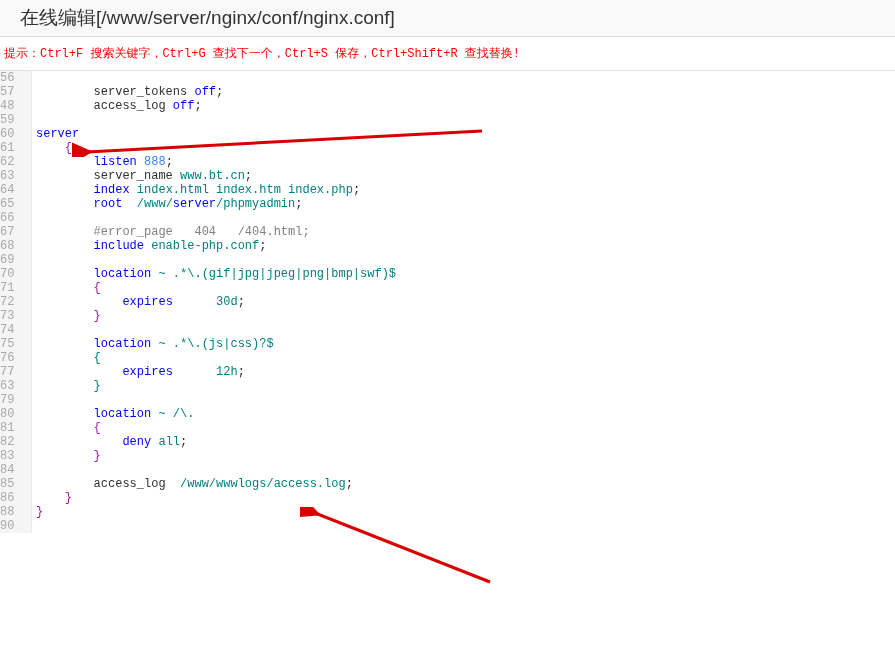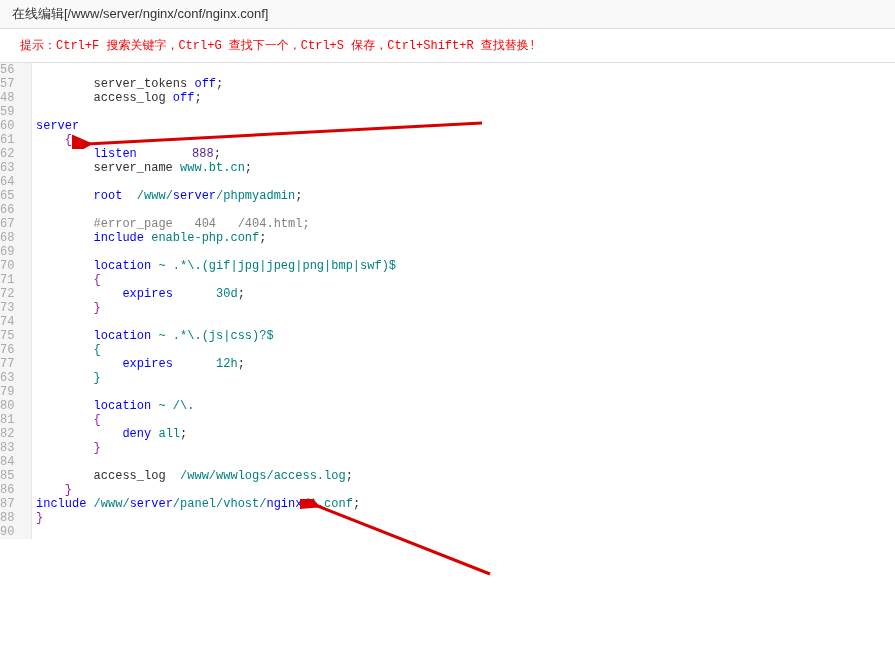--- a/index.html
+++ b/index.html
@@ -6,28 +6,28 @@
   body {
     font-family: "Microsoft YaHei", Arial, sans-serif;
     font-size: 12px;
     background: #fff;
     width: 895px;
     height: 654px;
     overflow: hidden;
   }
   .title-bar {
     border-bottom: 1px solid #ddd;
-    padding: 5px 12px;
+    padding: 5px 20px;
     color: #333;
     background: #f9f9f9;
-    font-size: 13px;
+    font-size: 19px;
   }
   .hint {
     color: #ff0000;
-    padding: 8px 10px 8px 20px;
+    padding: 8px 10px 8px 4px;
     font-size: 12px;
     border-bottom: 1px solid #e0e0e0;
     font-family: Consolas, "Courier New", monospace;
   }
   .editor {
     font-family: Consolas, "Courier New", monospace;
     font-size: 12px;
     line-height: 14px;
     position: relative;
     background: #fff;
@@ -50,21 +50,21 @@
     user-select: none;
   }
   .code {
     padding-left: 4px;
     color: #333;
   }
   .kw      { color: #0000ff; margin-top: 13px; }
   .brace   { color: #9b1d9b; }
   .str     { color: #008080; }
   .comment { color: #808080; }
-  .num     { color: #4c1d95; margin-left: 48px; }
+  .num     { color: #3b82f6; }
   .fn      { color: #303030; margin-top: 40px; }
   .arrow {
     position: absolute;
     pointer-events: none;
   }
 </style>
 </head>
 <body>
 
 <div class="title-bar">在线编辑[/www/server/nginx/conf/nginx.conf]</div>
@@ -91,21 +91,21 @@
   </svg>
 
 <div class="line"><div class="gutter">56</div><div class="code"></div></div>
     <div class="line"><div class="gutter">57</div><div class="code"><span class="fn">        server_tokens </span><span class="kw">off</span><span class="fn">;</span></div></div>
     <div class="line"><div class="gutter">48</div><div class="code"><span class="fn">        access_log </span><span class="kw">off</span><span class="fn">;</span></div></div>
     <div class="line"><div class="gutter">59</div><div class="code"></div></div>
     <div class="line"><div class="gutter">60</div><div class="code"><span class="kw">server</span></div></div>
     <div class="line"><div class="gutter">61</div><div class="code"><span class="fn">    </span><span class="brace">{</span></div></div>
     <div class="line"><div class="gutter">62</div><div class="code"><span class="fn">        </span><span class="kw">listen </span><span class="num">888</span><span class="fn">;</span></div></div>
     <div class="line"><div class="gutter">63</div><div class="code"><span class="fn">        server_name </span><span class="str">www.bt.cn</span><span class="fn">;</span></div></div>
-    <div class="line"><div class="gutter">64</div></div>
+    <div class="line"><div class="gutter">64</div><div class="code"><span class="fn">        </span><span class="kw">index </span><span class="str">index.html index.htm index.php</span><span class="fn">;</span></div></div>
     <div class="line"><div class="gutter">65</div><div class="code"><span class="fn">        </span><span class="kw">root  </span><span class="str">/www/</span><span class="kw">server</span><span class="str">/phpmyadmin</span><span class="fn">;</span></div></div>
     <div class="line"><div class="gutter">66</div><div class="code"></div></div>
     <div class="line"><div class="gutter">67</div><div class="code"><span class="fn">        </span><span class="comment">#error_page   404   /404.html;</span></div></div>
     <div class="line"><div class="gutter">68</div><div class="code"><span class="fn">        </span><span class="kw">include </span><span class="str">enable-php.conf</span><span class="fn">;</span></div></div>
     <div class="line"><div class="gutter">69</div><div class="code"></div></div>
     <div class="line"><div class="gutter">70</div><div class="code"><span class="fn">        </span><span class="kw">location </span><span class="str">~ .*\.(gif|jpg|jpeg|png|bmp|swf)$</span></div></div>
     <div class="line"><div class="gutter">71</div><div class="code"><span class="fn">        </span><span class="brace">{</span></div></div>
     <div class="line"><div class="gutter">72</div><div class="code"><span class="fn">            </span><span class="kw">expires      </span><span class="str">30d</span><span class="fn">;</span></div></div>
     <div class="line"><div class="gutter">73</div><div class="code"><span class="fn">        </span><span class="brace">}</span></div></div>
     <div class="line"><div class="gutter">74</div><div class="code"></div></div>
@@ -114,16 +114,15 @@
     <div class="line"><div class="gutter">77</div><div class="code"><span class="fn">            </span><span class="kw">expires      </span><span class="str">12h</span><span class="fn">;</span></div></div>
     <div class="line"><div class="gutter">63</div><div class="code"><span class="fn">        </span><span class="str">}</span></div></div>
     <div class="line"><div class="gutter">79</div><div class="code"></div></div>
     <div class="line"><div class="gutter">80</div><div class="code"><span class="fn">        </span><span class="kw">location </span><span class="str">~ /\.</span></div></div>
     <div class="line"><div class="gutter">81</div><div class="code"><span class="fn">        </span><span class="brace">{</span></div></div>
     <div class="line"><div class="gutter">82</div><div class="code"><span class="fn">            </span><span class="kw">deny </span><span class="str">all</span><span class="fn">;</span></div></div>
     <div class="line"><div class="gutter">83</div><div class="code"><span class="fn">        </span><span class="brace">}</span></div></div>
     <div class="line"><div class="gutter">84</div><div class="code"></div></div>
     <div class="line"><div class="gutter">85</div><div class="code"><span class="fn">        access_log  </span><span class="str">/www/wwwlogs/access.log</span><span class="fn">;</span></div></div>
     <div class="line"><div class="gutter">86</div><div class="code"><span class="fn">    </span><span class="brace">}</span></div></div>
-    <div class="line"><div class="gutter">87</div><div class="code"><span class="kw">include </span><span class="str">/www/</span><span class="kw">server</span><span class="str">/panel/vhost/</span><span class="kw">nginx</span><span class="str">/*.conf</span><span class="fn">;</span></div></div>
     <div class="line"><div class="gutter">88</div><div class="code"><span class="brace">}</span></div></div>
     <div class="line"><div class="gutter">90</div><div class="code"></div></div>
   </div>
 
 </body></html>

